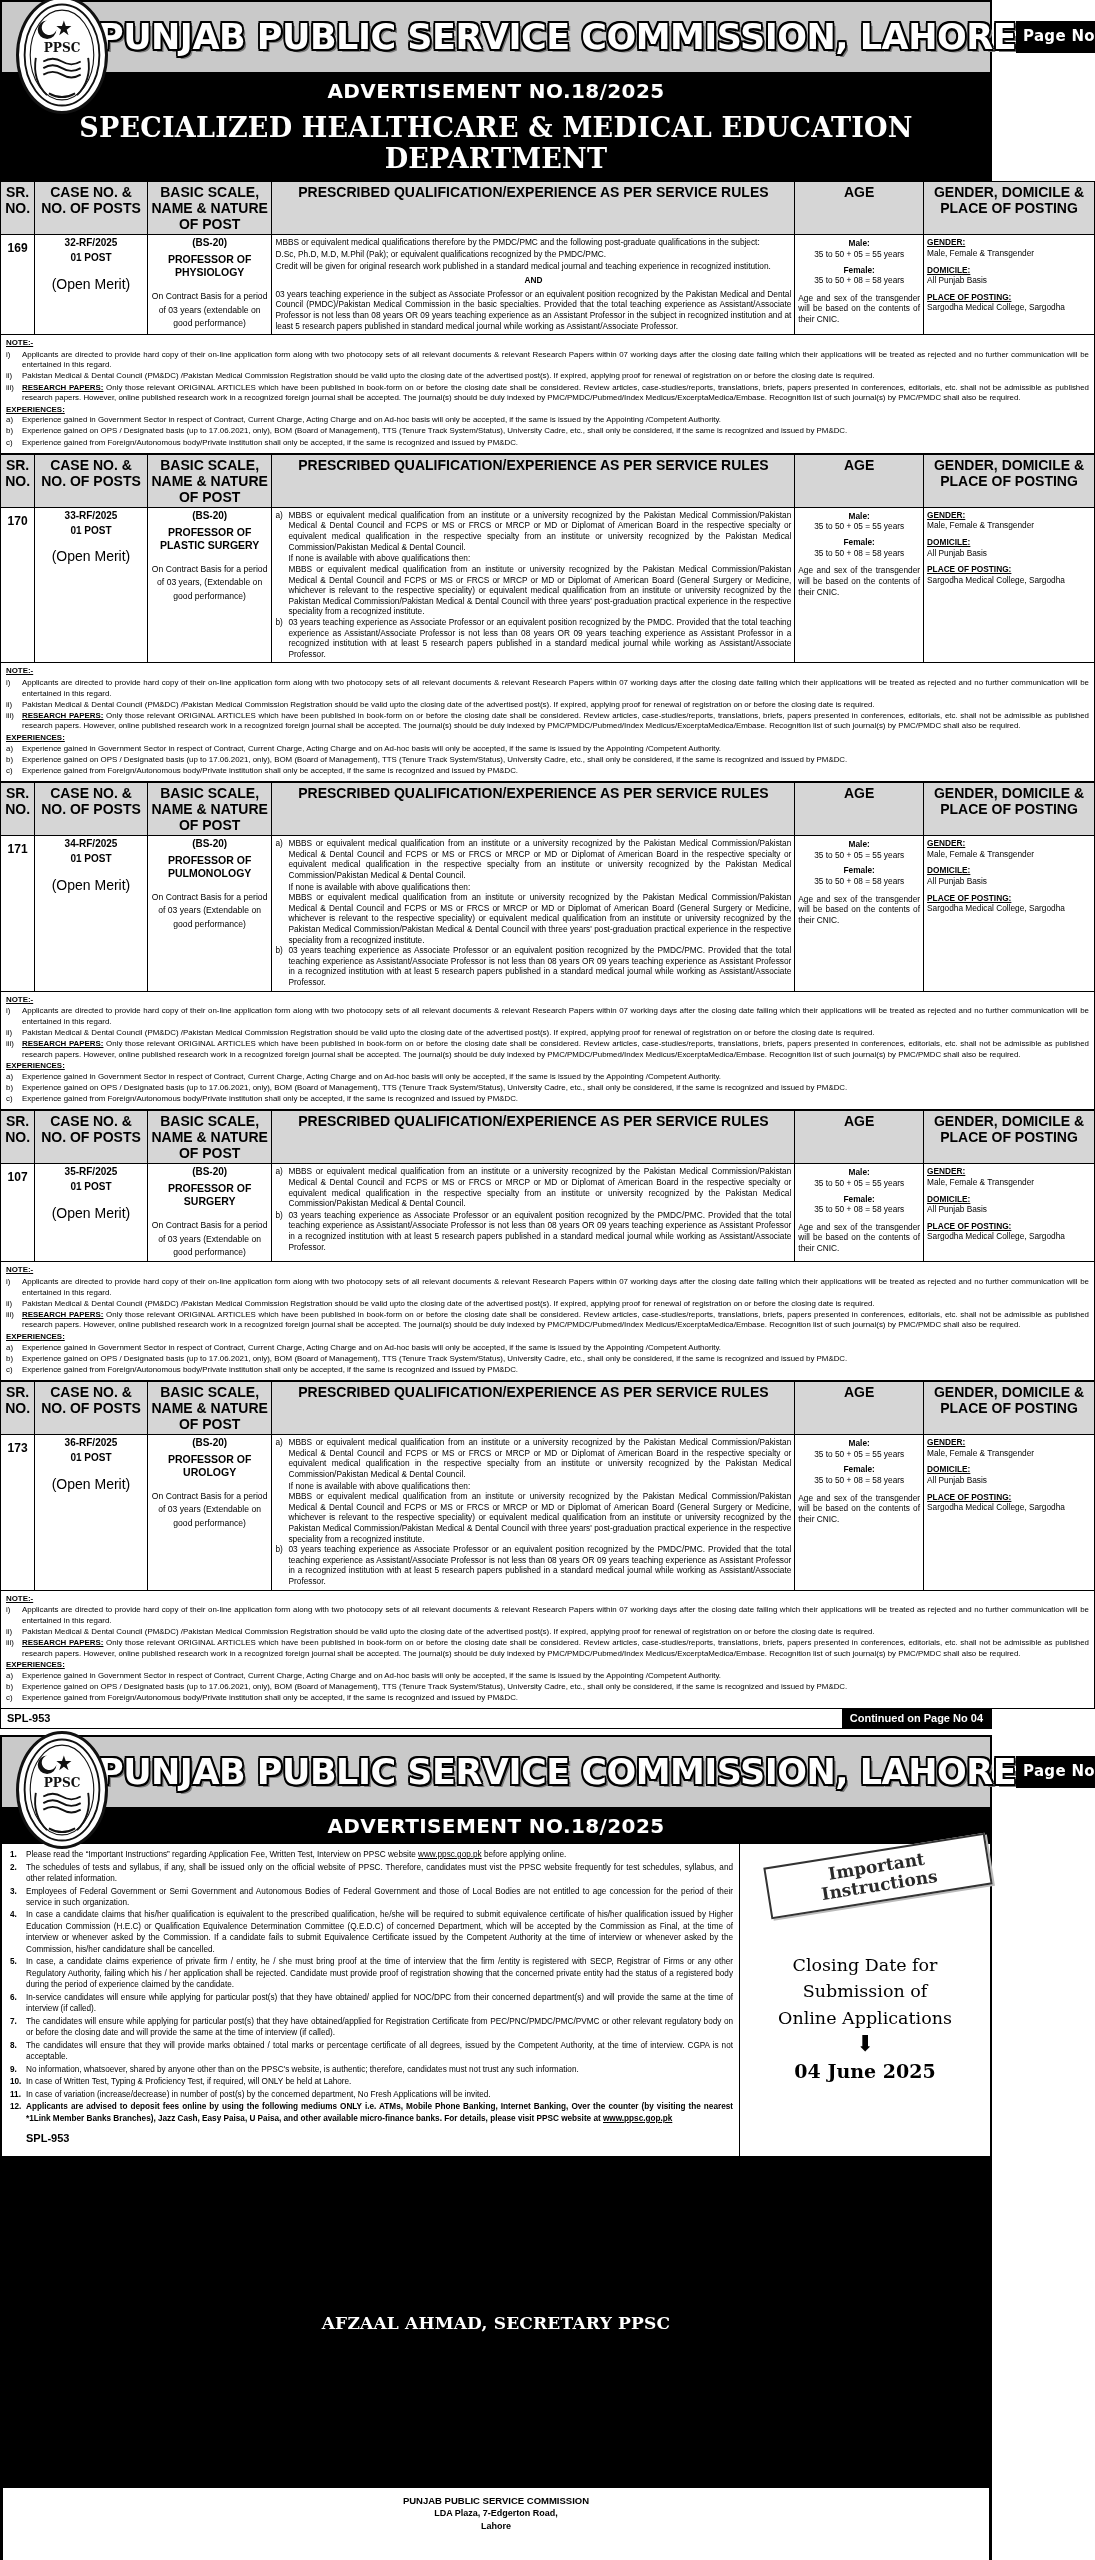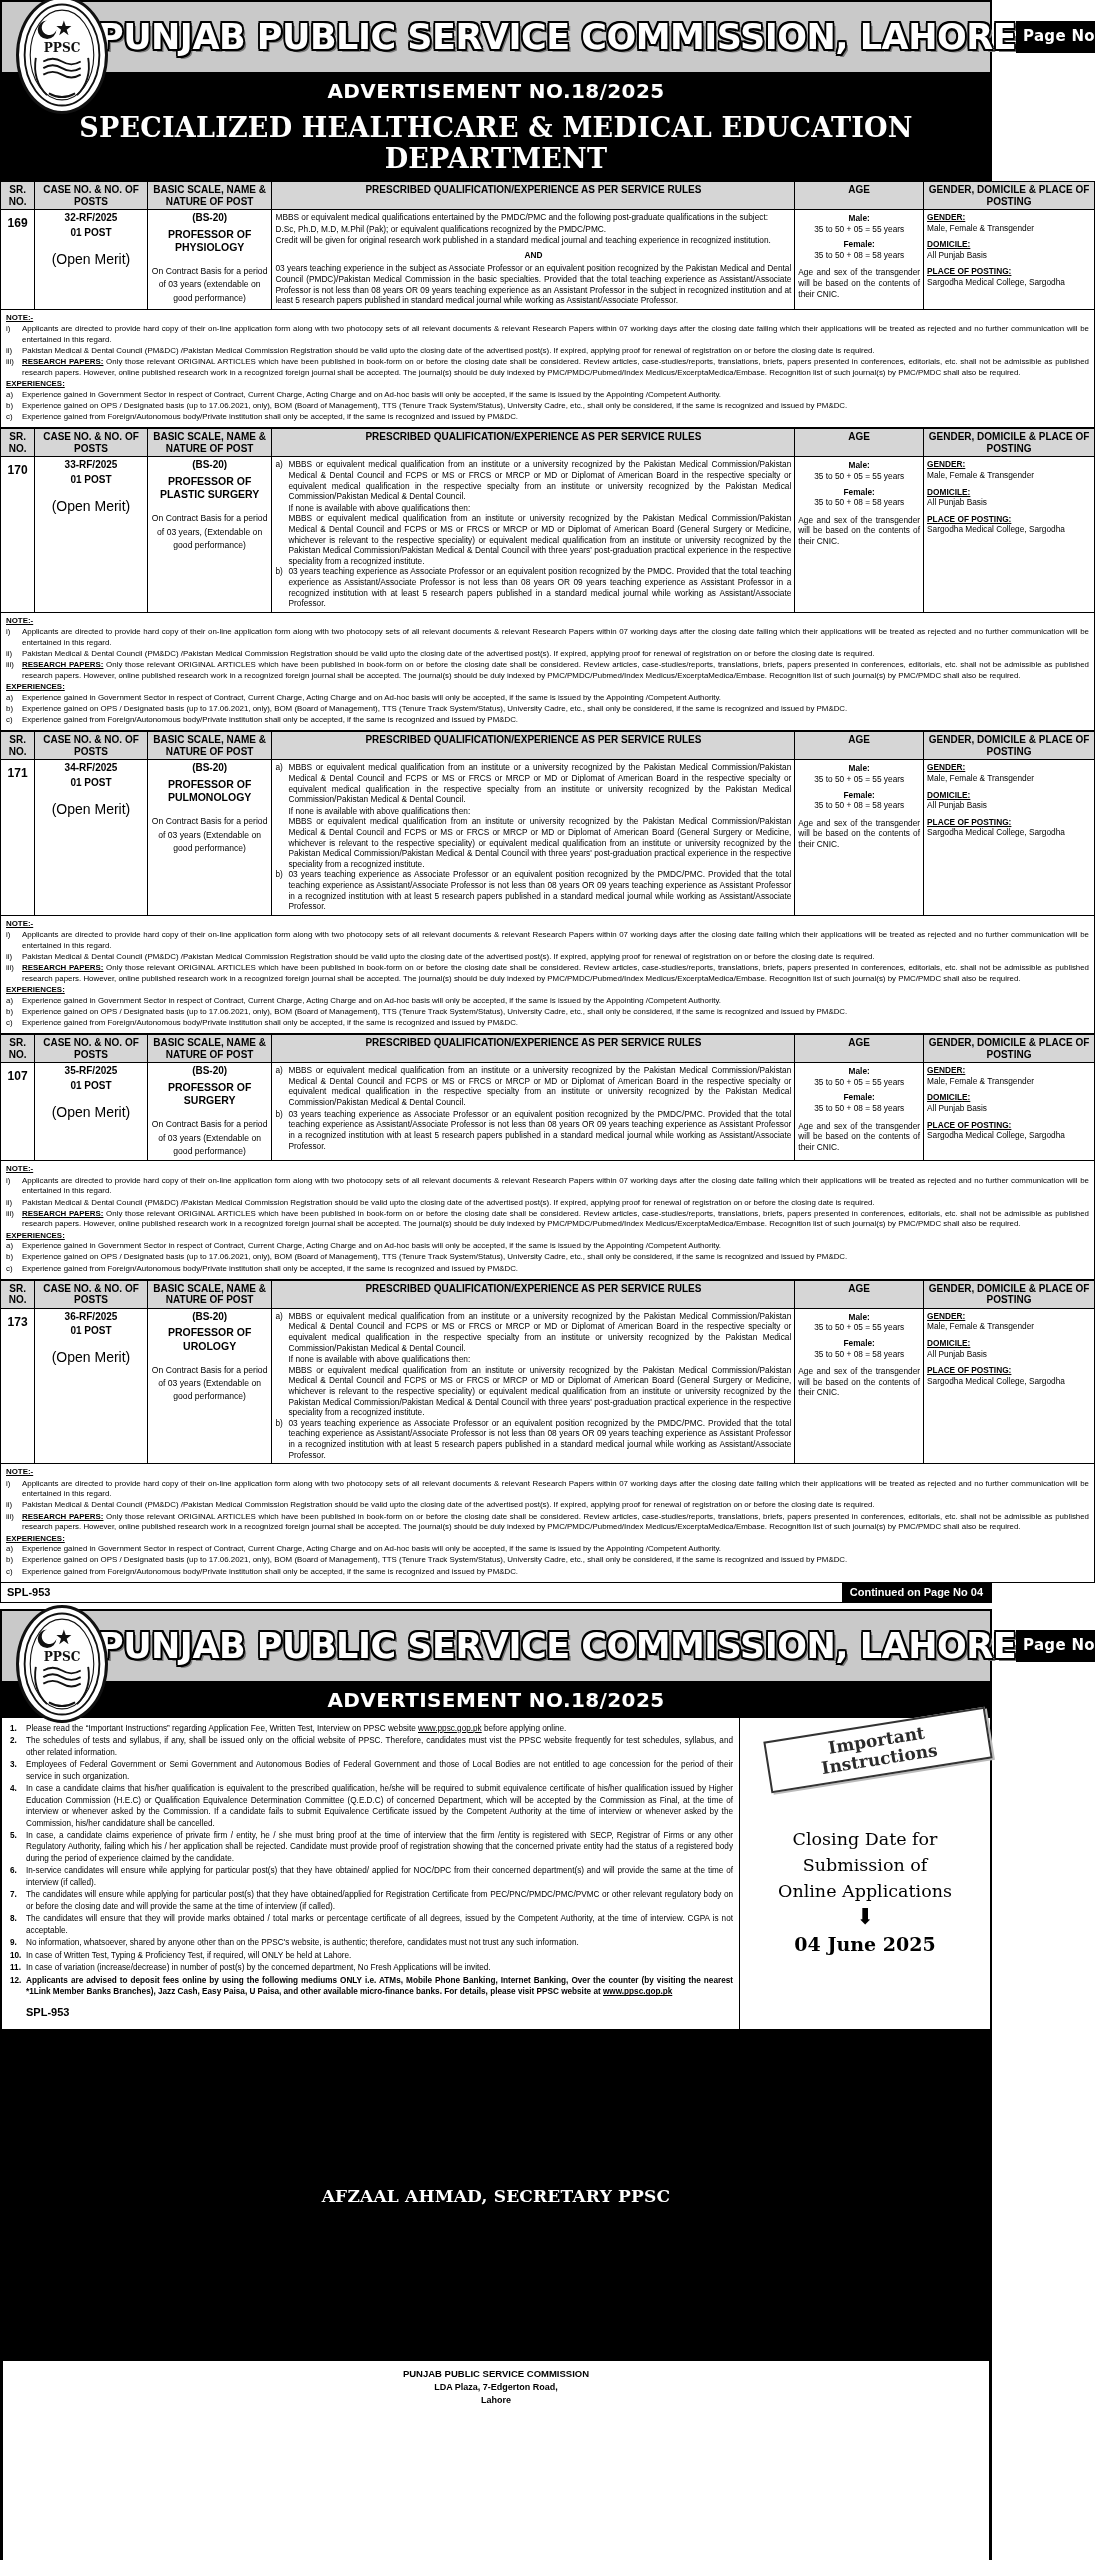--- a/index.html
+++ b/index.html
@@ -96,21 +96,21 @@
     border-collapse:collapse;
     table-layout:fixed;
     font-size:8.3px;
     line-height:1.28;
   }
   table.jobs td, table.jobs th { border:1px solid #000; vertical-align:top; padding:2px 3px; }
   .hdr td {
     background:#d6d6d6;
     text-align:center;
     font-weight:bold;
-    font-size:10px;
+    font-size:14px;
     vertical-align:middle;
     padding:3px 2px;
     line-height:1.15;
   }
   .c-sr   { width:34px;  text-align:center; }
   .c-case { width:112px; text-align:center; }
   .c-post { width:124px; text-align:center; }
   .c-qual { width:520px; }
   .c-age  { width:128px; }
   .c-gen  { width:170px; }
@@ -325,21 +325,21 @@
         <div class="case-main">32-RF/2025</div>
         <div class="case-posts">01 POST</div>
         <div class="case-merit">(Open Merit)</div>
       </td>
       <td class="c-post">
         <div class="bs">(BS-20)</div>
         <div class="post-name">PROFESSOR OF PHYSIOLOGY</div>
         <div class="contract">On Contract Basis for a period of 03 years (extendable on good performance)</div>
       </td>
       <td class="c-qual">
-        <div class="qual-p">MBBS or equivalent medical qualifications entertained by the PMDC/PMC and the following post-graduate qualifications in the subject:</div>
+        <div class="qual-p">MBBS or equivalent medical qualifications therefore by the PMDC/PMC and the following post-graduate qualifications in the subject:</div>
         <div class="qual-p">D.Sc, Ph.D, M.D, M.Phil (Pak); or equivalent qualifications recognized by the PMDC/PMC.</div>
         <div class="qual-p">Credit will be given for original research work published in a standard medical journal and teaching experience in recognized institution.</div>
         <div class="qual-and">AND</div>
         <div class="qual-p">03 years teaching experience in the subject as Associate Professor or an equivalent position recognized by the Pakistan Medical and Dental Council (PMDC)/Pakistan Medical Commission in the basic specialties. Provided that the total teaching experience as Assistant/Associate Professor is not less than 08 years OR 09 years teaching experience as an Assistant Professor in the subject in recognized institution and at least 5 research papers published in standard medical journal while working as Assistant/Associate Professor.</div>
       </td>
       <td class="c-age">
         <div class="age-b">Male:</div>
         <div class="age-v">35 to 50 + 05 = 55 years</div>
         <div class="age-b">Female:</div>
         <div class="age-v">35 to 50 + 08 = 58 years</div>

